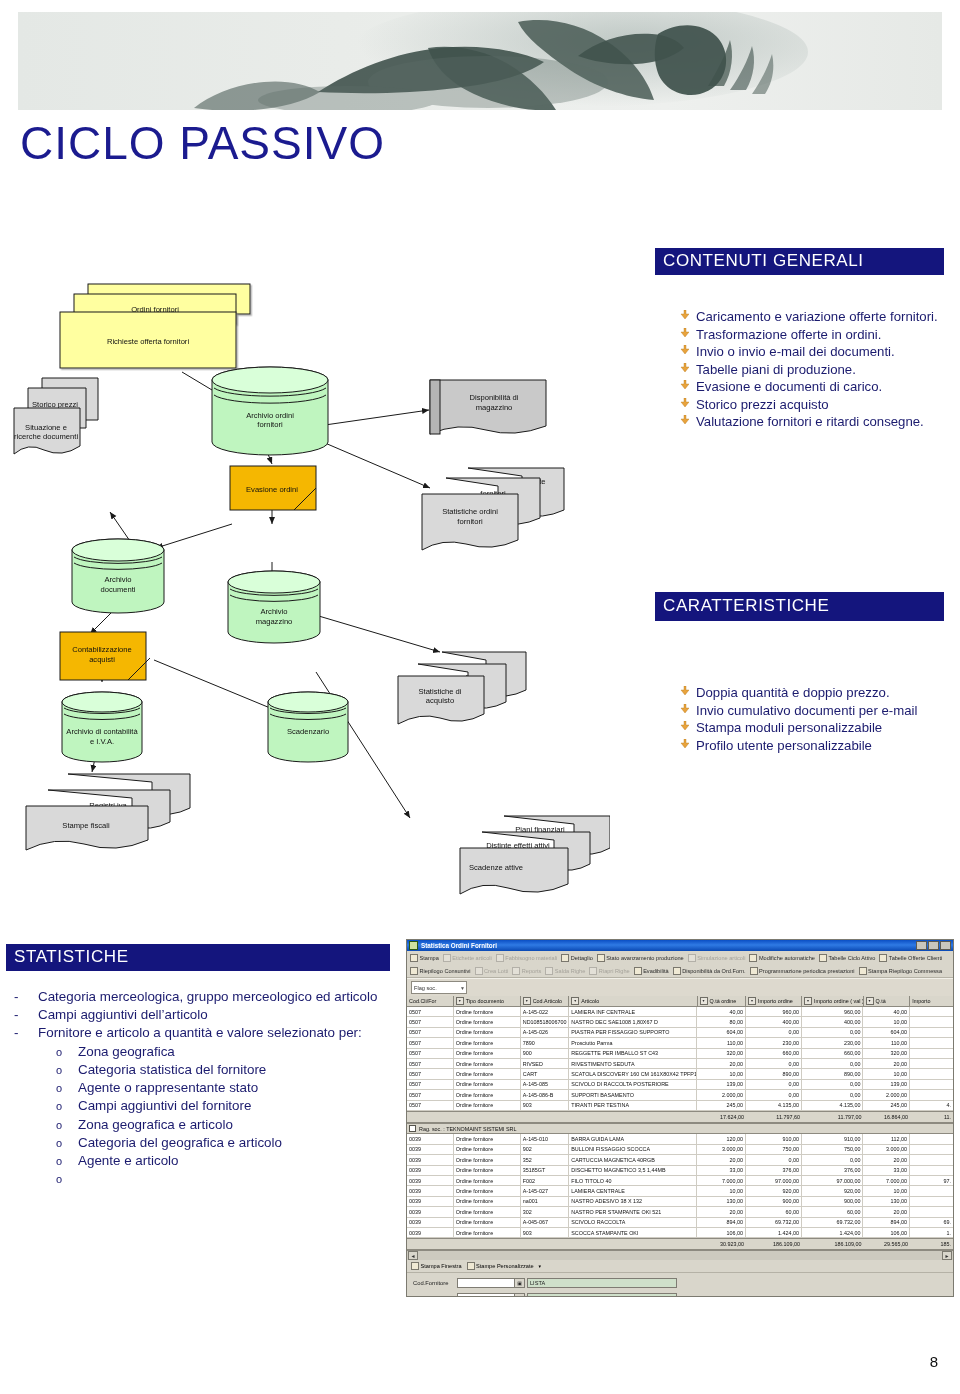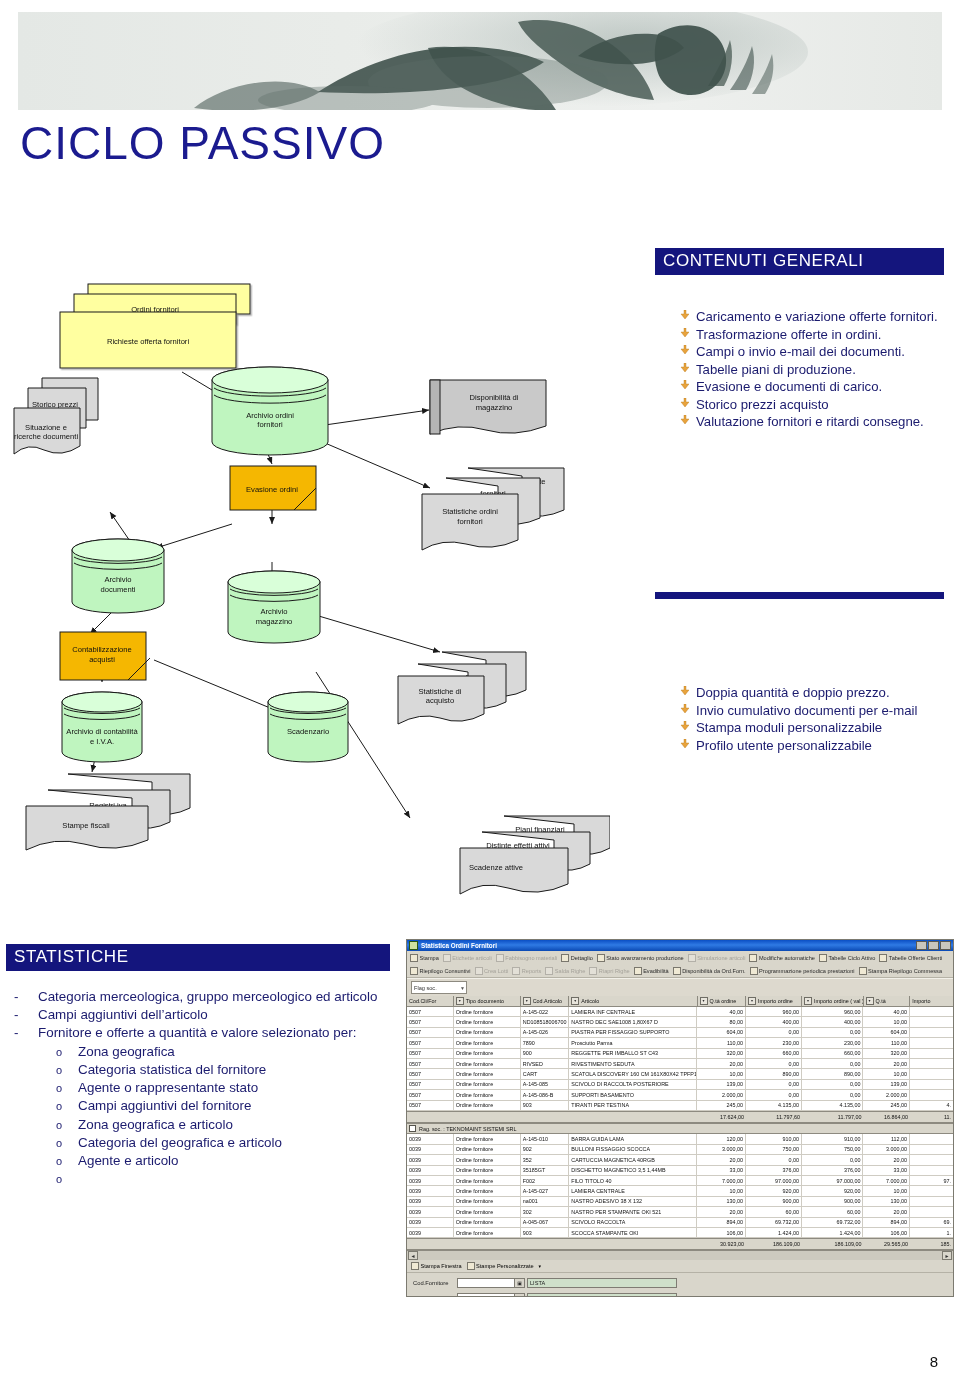--- a/index.html
+++ b/index.html
@@ -291,21 +291,21 @@
         </svg>
     </span>
     <span class="bul-txt">Trasformazione offerte in ordini.</span>
   </div>
   <div class="bul-row">
     <span class="bul-mark">
       <svg width="9" height="9" viewBox="0 0 9 9">
           <path d="M4 0 h2 v4 h3 L5 9 L1 4 h3 z" fill="#e8a33d" stroke="#b8791c" stroke-width="0.4"></path>
         </svg>
     </span>
-    <span class="bul-txt">Campi o invio e-mail dei documenti.</span>
+    <span class="bul-txt">Invio o invio e-mail dei documenti.</span>
   </div>
   <div class="bul-row">
     <span class="bul-mark">
       <svg width="9" height="9" viewBox="0 0 9 9">
           <path d="M4 0 h2 v4 h3 L5 9 L1 4 h3 z" fill="#e8a33d" stroke="#b8791c" stroke-width="0.4"></path>
         </svg>
     </span>
     <span class="bul-txt">Tabelle piani di produzione.</span>
   </div>
   <div class="bul-row">
@@ -328,20 +328,21 @@
     <span class="bul-mark">
       <svg width="9" height="9" viewBox="0 0 9 9">
           <path d="M4 0 h2 v4 h3 L5 9 L1 4 h3 z" fill="#e8a33d" stroke="#b8791c" stroke-width="0.4"></path>
         </svg>
     </span>
     <span class="bul-txt">Valutazione fornitori e ritardi consegne.</span>
   </div>
 </div>
 
 <div class="bluebar two-line" style="left:655px;top:592px;width:289px;">
+  <div>CARATTERISTICHE</div>
 </div>
 
 <div class="bul-list" style="left:680px;top:684px;width:268px;">
   <div class="bul-row">
     <span class="bul-mark">
       <svg width="9" height="9" viewBox="0 0 9 9">
           <path d="M4 0 h2 v4 h3 L5 9 L1 4 h3 z" fill="#e8a33d" stroke="#b8791c" stroke-width="0.4"></path>
         </svg>
     </span>
     <span class="bul-txt">Doppia quantità e doppio prezzo.</span>
@@ -378,21 +379,21 @@
   <div class="dash-row">
     <span class="dash-mark">-</span>
     <span>Categoria merceologica, gruppo merceologico ed articolo</span>
   </div>
   <div class="dash-row">
     <span class="dash-mark">-</span>
     <span>Campi aggiuntivi dell’articolo</span>
   </div>
   <div class="dash-row">
     <span class="dash-mark">-</span>
-    <span>Fornitore e offerte a quantità e valore selezionato per:</span>
+    <span>Fornitore e articolo a quantità e valore selezionato per:</span>
   </div>
 
   <div class="sub-row">
     <span class="sub-mark">o</span>
     <span>Zona geografica</span>
   </div>
   <div class="sub-row">
     <span class="sub-mark">o</span>
     <span>Categoria statistica del fornitore</span>
   </div>

